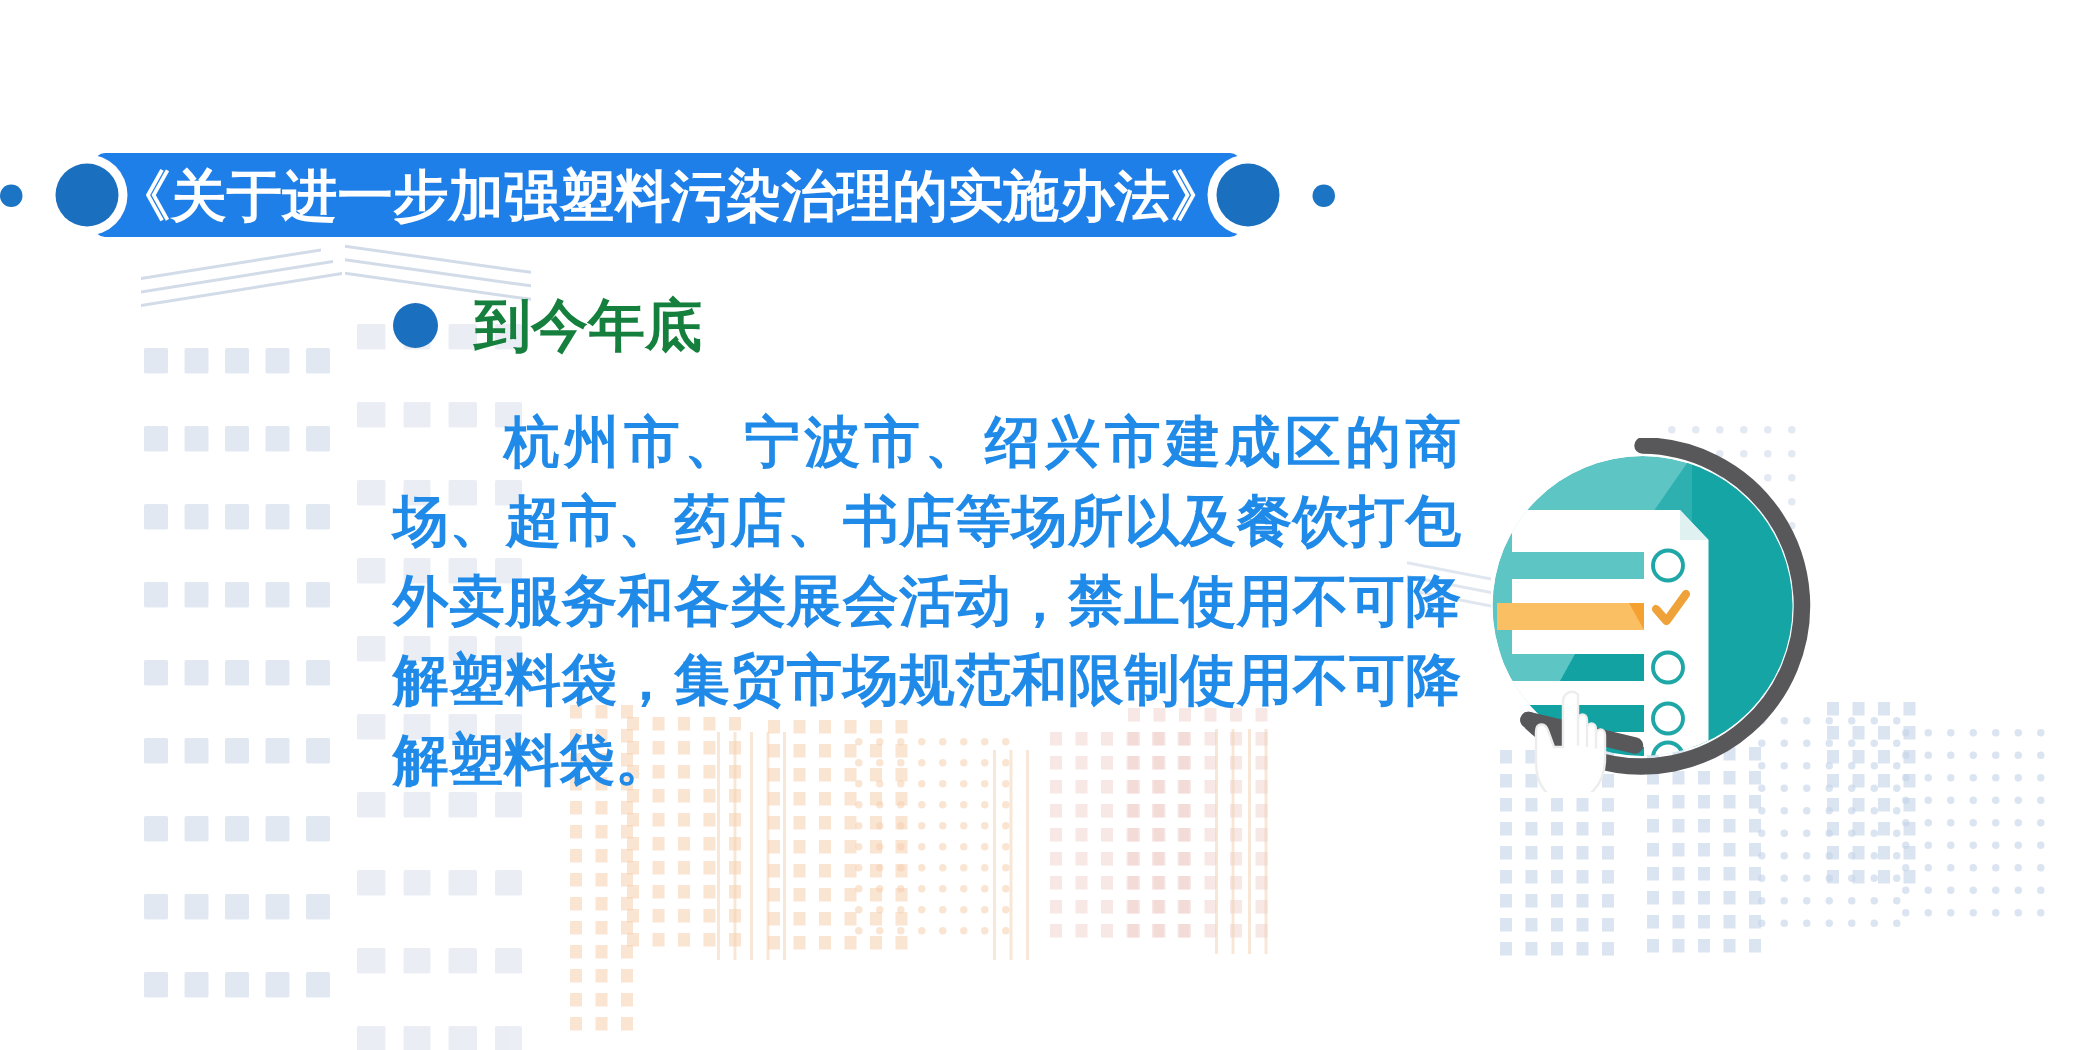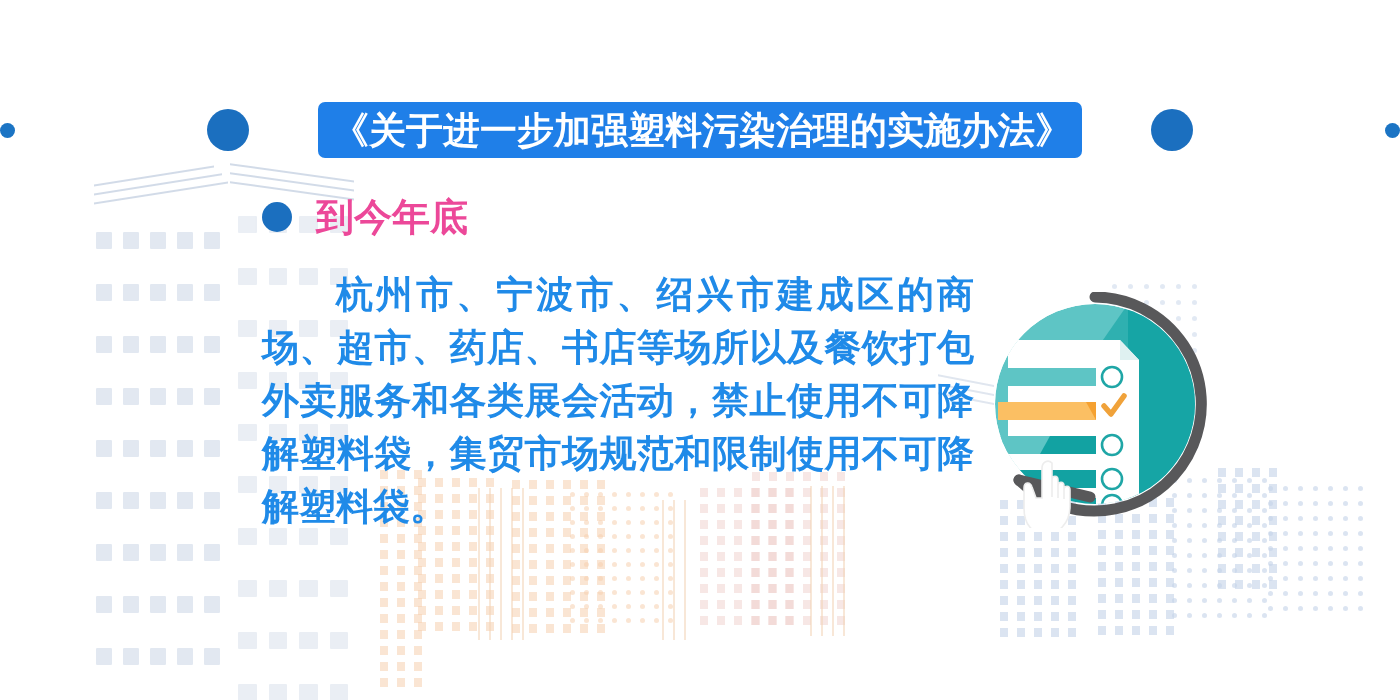--- a/index.html
+++ b/index.html
@@ -96,21 +96,21 @@
     background: #f3d4b6; opacity: .55; text-decoration: none;
   }
 
   
   #title-row {
     position: absolute;
     left: 0; top: 96px;
     width: 1400px; height: 68px;
     display: flex;
     align-items: center;
-    justify-content: space-between;
+    justify-content: flex-start;
     gap: 0;
   }
 
   .dot-sm {
     width: 15px; height: 15px;
     border-radius: 50%;
     background: #1b74c4;
     flex: 0 0 auto;
   }
   .dot-lg-wrap {
@@ -163,21 +163,21 @@
     align-items: center;
     gap: 24px;
   }
   #subtitle-bullet {
     width: 30px; height: 30px;
     border-radius: 50%;
     background: #1b6fbf;
     flex: 0 0 auto;
   }
   #subtitle-text {
-    color: #ec4899;
+    color: #15803d;
     font-size: 38px;
     font-weight: 700;
     line-height: 1;
     font-family: "DejaVu Sans", "Liberation Sans", sans-serif;
   }
 
   
   #body-paragraph {
     position: absolute;
     left: 262px; top: 268px;

